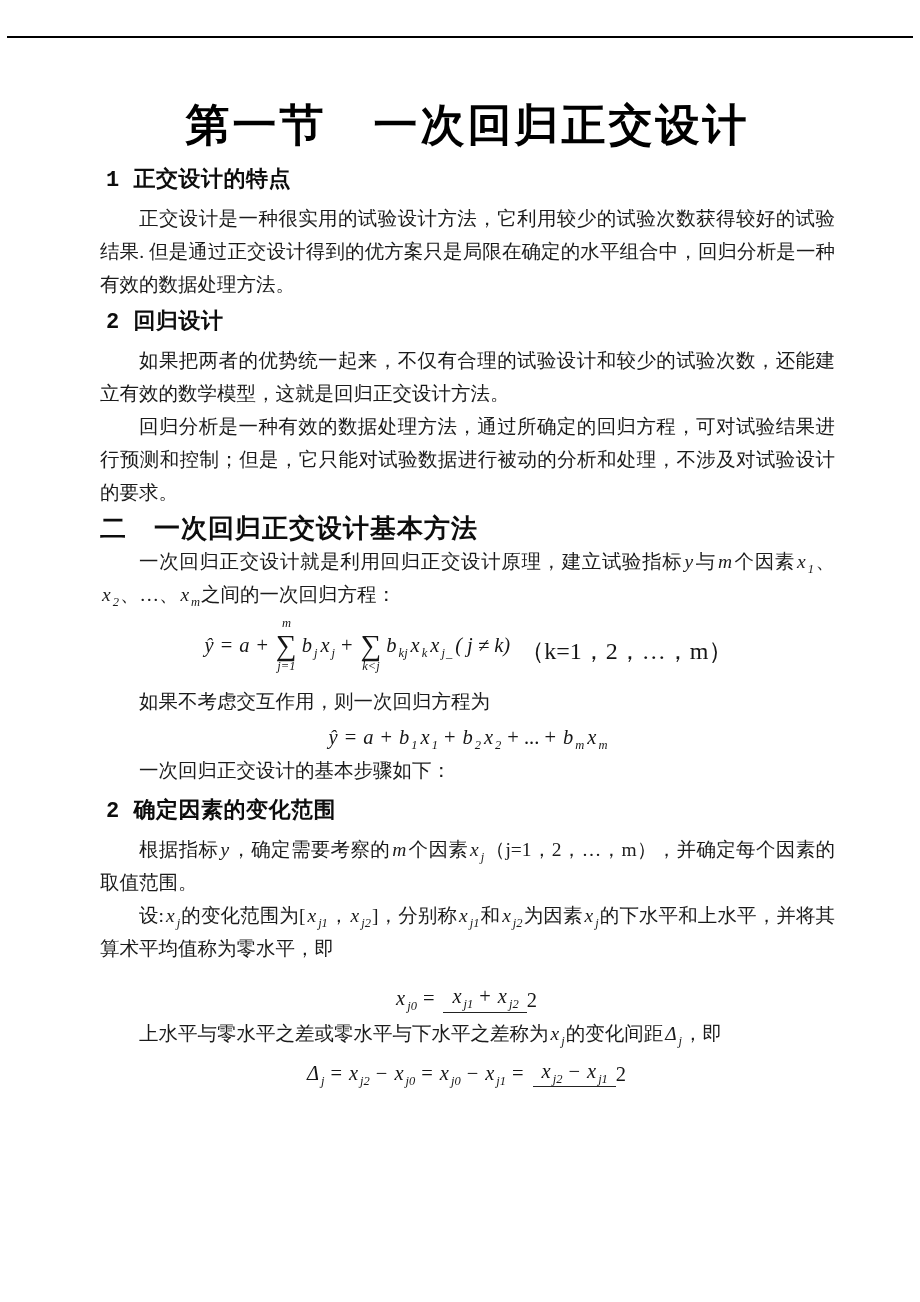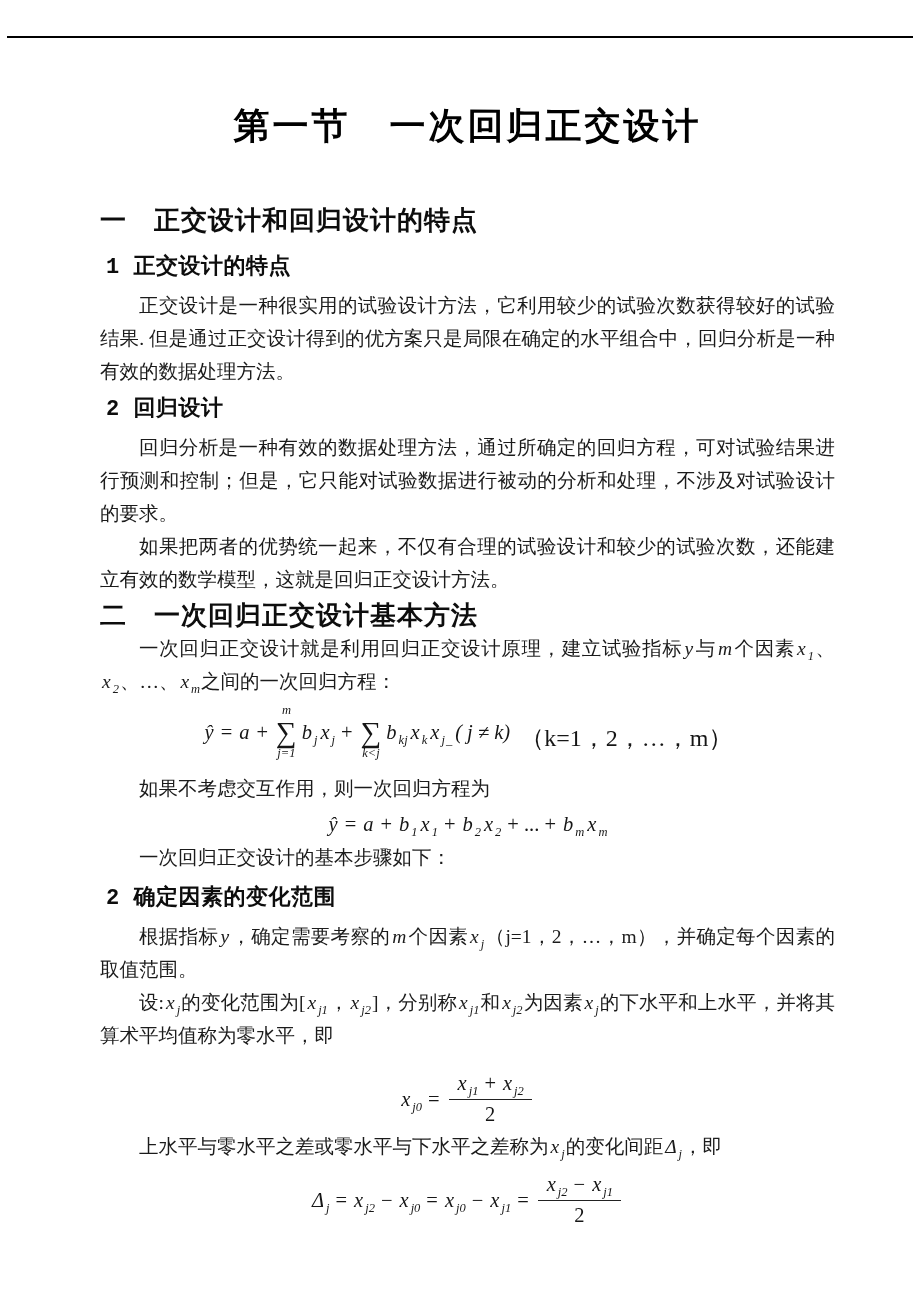--- a/index.html
+++ b/index.html
@@ -3,21 +3,21 @@
 <meta charset="utf-8">
 <style>
   html,body { margin:0; padding:0; background:#ffffff; }
   .page { width:920px; height:1302px; background:#fff; overflow:hidden; color:#1b1b1b; }
   .rule { border-top:2px solid #000; margin:36px 7px 0 7px; height:0; }
   .content { padding:0 85px 0 100px; }
 
   .doc-title {
     margin:62px 0 0; text-align:center;
     font-family:"DejaVu Serif","Liberation Serif",serif;
-    font-weight:900; font-size:36px; line-height:50px;
+    font-weight:900; font-size:44px; line-height:50px;
     letter-spacing:3px; color:#000;
   }
   .h-sec {
     font-family:"Liberation Sans","DejaVu Sans",sans-serif;
     font-weight:bold; font-size:26px; line-height:34px;
     letter-spacing:1px; color:#0d0d0d; margin:0;
   }
   .h-sub {
     font-family:Liberation Mono, monospace;
     font-weight:bold; font-size:22px; line-height:30px;
@@ -40,21 +40,21 @@
     display:flex; justify-content:center; align-items:center;
     font-family:"Liberation Serif","DejaVu Serif",serif;
     font-size:20.5px; color:#161616;
   }
   .mrun { white-space:nowrap; }
   .mo { padding:0 5px; font-style:normal; }
   .mnote { font-style:normal; font-size:24px; padding-left:8px; white-space:nowrap;margin-top:12px; }
   .msum { display:inline-flex; flex-direction:column; align-items:center; padding:0 3px; }
   .msum .lim { font-size:12.5px; font-style:italic; line-height:13px; min-height:13px; white-space:nowrap; }
   .msum .sig { font-size:29px; line-height:30px; font-style:normal; }
-  .mfrac { display:inline-flex; flex-direction:column; align-items:center; padding:0 4px; }
+  .mfrac { display:inline-flex; flex-direction:row; align-items:center; padding:0 4px; }
   .mfrac .num { border-bottom:1.5px solid #222; padding:0 7px 3px; line-height:1.15; white-space:nowrap; }
   .mfrac .den { padding-top:3px; line-height:1.15; }
 
   #h-1   { margin-top:53px; }
   #h-1-1 { margin-top:16px; }
   #p-1   { margin-top:5px; }
   #h-1-2 { margin-top:7px; }
   #h-2   { margin-top:2px; }
   #f-1   { margin-top:6px; }
   #p-5   { margin-top:12px; }
@@ -68,28 +68,27 @@
 </style>
 </head>
 <body>
 
 <div class="page">
   <div class="rule" id="t-rule"></div>
   <div class="content">
 
     <h1 class="doc-title">第一节　一次回归正交设计</h1>
 
-    <h2 class="h-sec" id="h-1">一　正交设计和回归设计的特点</h2>
 
     <h3 class="h-sub" id="h-1-1">1 正交设计的特点</h3>
     <p class="p indent" id="p-1">正交设计是一种很实用的试验设计方法，它利用较少的试验次数获得较好的试验结果. 但是通过正交设计得到的优方案只是局限在确定的水平组合中，回归分析是一种有效的数据处理方法。</p>
 
     <h3 class="h-sub" id="h-1-2">2 回归设计</h3>
+    <p class="p indent" id="p-3">如果把两者的优势统一起来，不仅有合理的试验设计和较少的试验次数，还能建立有效的数学模型，这就是回归正交设计方法。</p>
     <p class="p indent" id="p-2">回归分析是一种有效的数据处理方法，通过所确定的回归方程，可对试验结果进行预测和控制；但是，它只能对试验数据进行被动的分析和处理，不涉及对试验设计的要求。</p>
-    <p class="p indent" id="p-3">如果把两者的优势统一起来，不仅有合理的试验设计和较少的试验次数，还能建立有效的数学模型，这就是回归正交设计方法。</p>
 
     <h2 class="h-sec" id="h-2">二　一次回归正交设计基本方法</h2>
 
     <p class="p indent" id="p-4"><span>一次回归正交设计就是利用回归正交设计原理，建立试验指标</span><i class="mi">y</i><span>与</span><i class="mi">m</i><span>个因素</span><i class="mi">x</i><sub>1</sub><span>、</span><i class="mi">x</i><sub>2</sub><span>、…、</span><i class="mi">x</i><sub>m</sub><span>之间的一次回归方程：</span></p>
 
     <div class="formula" id="f-1">
       <span class="mrun"><i class="mi">ŷ</i><span class="mo">=</span><i class="mi">a</i><span class="mo">+</span></span>
       <span class="msum">
         <span class="lim">m</span>
         <span class="sig">∑</span>

